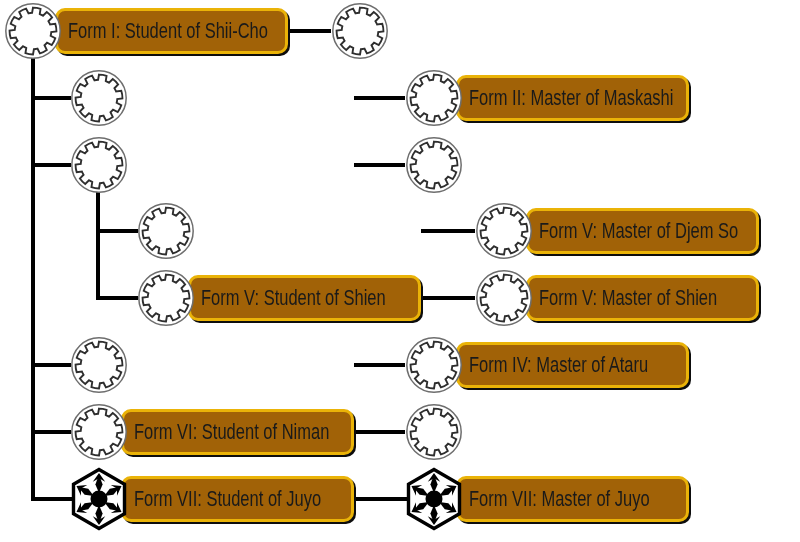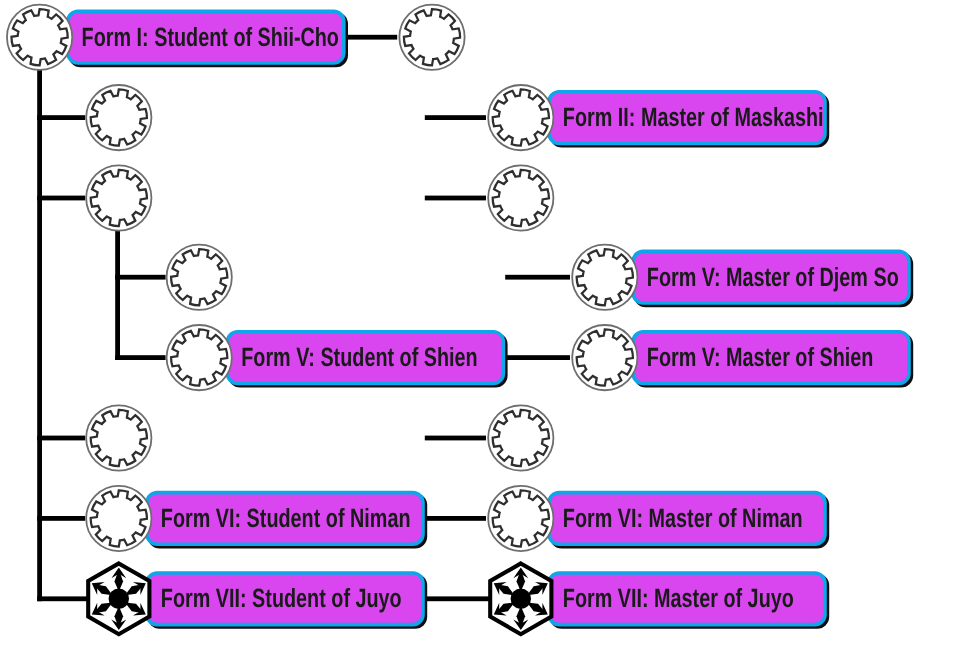--- a/index.html
+++ b/index.html
@@ -5,22 +5,22 @@
   html,body{margin:0;padding:0;background:#ffffff;}
   #canvas{
     position:relative;width:800px;height:542px;background:#ffffff;overflow:hidden;
     font-family:"Liberation Sans", sans-serif;
   }
   .h,.v{position:absolute;background:#000000;z-index:1;}
   .h{height:4px;}
   .v{width:4px;}
   .box{
     position:absolute;width:233px;height:46px;box-sizing:border-box;
-    background:#d946ef;border:3px solid #0ea5e9;border-radius:10px;
-    box-shadow:2px 2px 0 #0d0d0d;z-index:2;font-weight:bold;
+    background:#a16207;border:3px solid #eab308;border-radius:10px;
+    box-shadow:2px 2px 0 #0d0d0d;z-index:2;
   }
   .label{
     position:absolute;left:10px;top:0;height:100%;
     display:flex;align-items:center;white-space:nowrap;
     font-size:22px;color:#1a1a1a;letter-spacing:0px;
     transform:scaleX(0.75);transform-origin:0 50%;
   }
   .icn{position:absolute;z-index:3;}
 </style>
 </head>
@@ -130,32 +130,32 @@
   <div class="box" style="left:526px;top:275px">
     <span class="label">Form V: Master of Shien</span>
   </div>
   <svg class="icn" style="left:136px;top:268px" width="60" height="60" viewBox="0 0 64 64">
       <use href="#gear-icon-def"></use>
     </svg>
   <svg class="icn" style="left:474px;top:268px" width="60" height="60" viewBox="0 0 64 64">
       <use href="#gear-icon-def"></use>
     </svg>
 
+  <div class="box" style="left:456px;top:342px">
+    <span class="label">Form IV: Master of Ataru</span>
+  </div>
   <svg class="icn" style="left:69px;top:335px" width="60" height="60" viewBox="0 0 64 64">
       <use href="#gear-icon-def"></use>
     </svg>
   <svg class="icn" style="left:404px;top:335px" width="60" height="60" viewBox="0 0 64 64">
       <use href="#gear-icon-def"></use>
     </svg>
 
   <div class="box" style="left:121px;top:409px">
     <span class="label">Form VI: Student of Niman</span>
-  </div>
-  <div class="box" style="left:456px;top:409px">
-    <span class="label">Form VI: Master of Niman</span>
   </div>
   <svg class="icn" style="left:69px;top:402px" width="60" height="60" viewBox="0 0 64 64">
       <use href="#gear-icon-def"></use>
     </svg>
   <svg class="icn" style="left:404px;top:402px" width="60" height="60" viewBox="0 0 64 64">
       <use href="#gear-icon-def"></use>
     </svg>
 
   <div class="box" style="left:121px;top:476px">
     <span class="label">Form VII: Student of Juyo</span>

